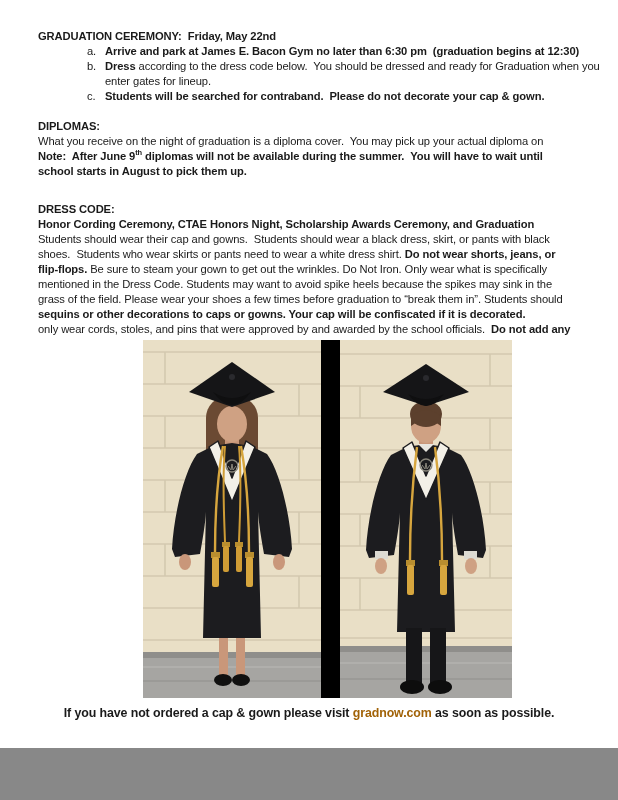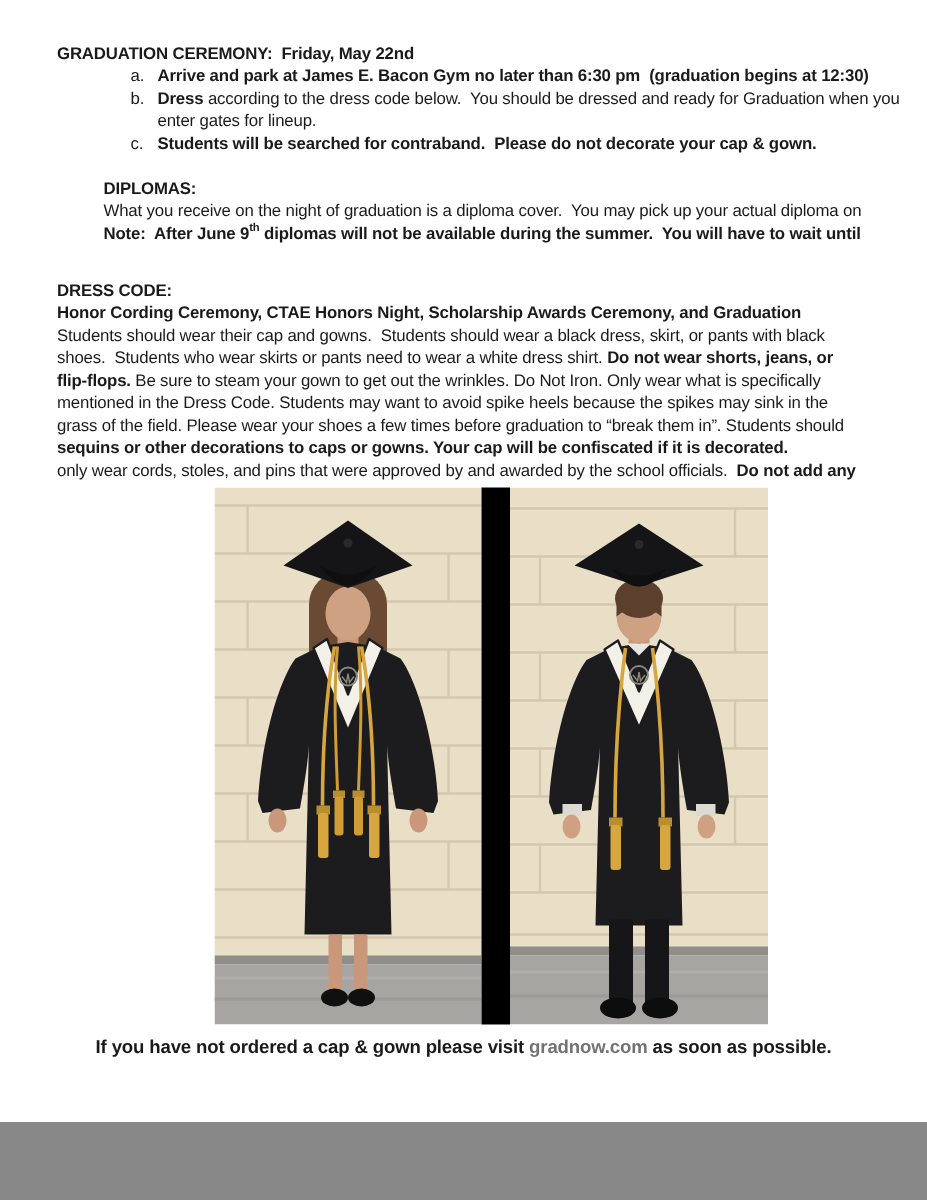--- a/index.html
+++ b/index.html
@@ -17,58 +17,59 @@
     font-size: 11.2px;
     line-height: 15px;
     letter-spacing: -0.1px;
   }
   .line { white-space: pre; height: 15px; }
   .b { font-weight: bold; }
   sup { font-size: 7.5px; vertical-align: super; line-height: 0; }
   .li { position: relative; padding-left: 67px; }
   .li .marker { position: absolute; left: 49px; top: 0; font-weight: normal; }
   .cont { padding-left: 67px; }
-  .sec-diplomas { margin-top: 15px; margin-left: 31px; }
+  .sec-diplomas { margin-top: 15px; }
   .sec-dress { margin-top: 23px; }
   .photos {
     display: flex;
     margin: 3px 0 0 143px;
     height: 358px;
   }
   .photo { display: block; }
   .divider { width: 19px; height: 358px; background: #000000; }
   .caption {
     margin-top: 7px;
     text-align: center;
     font-weight: bold;
     font-size: 12.4px;
     line-height: 16px;
     white-space: pre;
     letter-spacing: -0.1px;
   }
-  .caption .link { color: #737373; cursor: pointer; }
+  .caption .link { color: #a16207; cursor: pointer; }
 </style>
 </head>
 <body>
 
 <div class="page">
   <div class="doc">
 
     <div class="sec">
       <div class="line b">GRADUATION CEREMONY:  Friday, May 22nd</div>
       <div class="line li"><span class="marker">a.</span><span class="b">Arrive and park at James E. Bacon Gym no later than 6:30 pm  (graduation begins at 12:30)</span></div>
       <div class="line li"><span class="marker">b.</span><span class="b">Dress</span><span> according to the dress code below.  You should be dressed and ready for Graduation when you</span></div>
       <div class="line cont">enter gates for lineup.</div>
       <div class="line li"><span class="marker">c.</span><span class="b">Students will be searched for contraband.  Please do not decorate your cap &amp; gown.</span></div>
     </div>
 
     <div class="sec sec-diplomas">
       <div class="line b">DIPLOMAS:</div>
       <div class="line">What you receive on the night of graduation is a diploma cover.  You may pick up your actual diploma on</div>
       <div class="line b"><span>Note:  After June 9</span><sup>th</sup><span> diplomas will not be available during the summer.  You will have to wait until</span></div>
+      <div class="line b">school starts in August to pick them up.</div>
     </div>
 
     <div class="sec sec-dress">
       <div class="line b">DRESS CODE:</div>
       <div class="line b">Honor Cording Ceremony, CTAE Honors Night, Scholarship Awards Ceremony, and Graduation</div>
       <div class="line">Students should wear their cap and gowns.  Students should wear a black dress, skirt, or pants with black</div>
       <div class="line"><span>shoes.  Students who wear skirts or pants need to wear a white dress shirt. </span><span class="b">Do not wear shorts, jeans, or</span></div>
       <div class="line"><span class="b">flip-flops.</span><span> Be sure to steam your gown to get out the wrinkles. Do Not Iron. Only wear what is specifically</span></div>
       <div class="line">mentioned in the Dress Code. Students may want to avoid spike heels because the spikes may sink in the</div>
       <div class="line">grass of the field. Please wear your shoes a few times before graduation to “break them in”. Students should</div>

